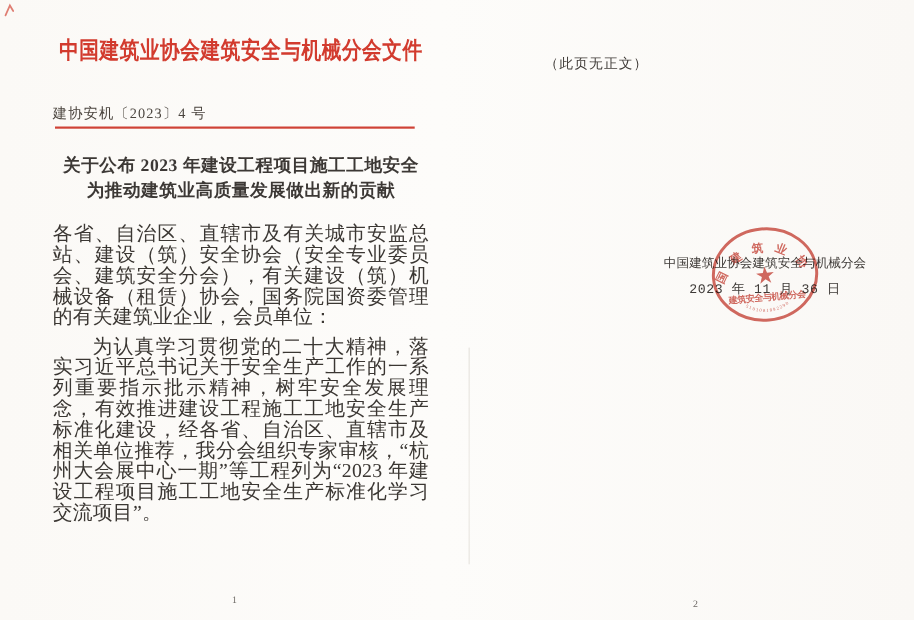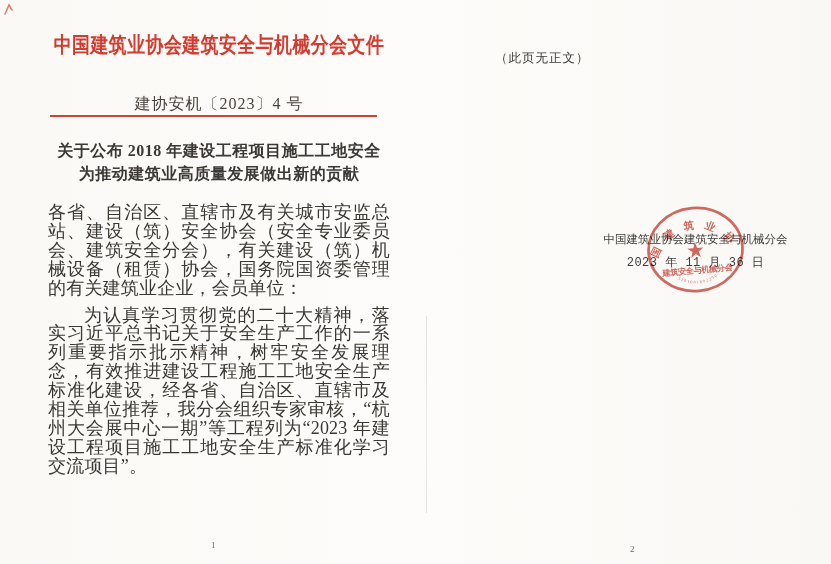--- a/index.html
+++ b/index.html
@@ -18,22 +18,22 @@
     left: 48px; top: 33px; width: 342px;
     text-align: center;
     color: #d23b2e;
     font-weight: 700;
     font-size: 17.5px;
     white-space: nowrap;
   }
   .red-header .stretch { display: inline-block; transform: scale(1.02, 1.22); transform-origin: center; letter-spacing: 0.5px; }
   .doc-number {
     left: 48px; top: 94px; width: 342px;
-    text-align: center;
-    font-size: 16px; color: #4a443e; letter-spacing: 1px;
+    text-align: left;
+    font-size: 13px; color: #4a443e; letter-spacing: 1px;
   }
   .red-rule {
     left: 50px; top: 115px; width: 327px; height: 2px;
     background: #cf4236;
   }
   .doc-title {
     left: 48px; top: 139px; width: 342px;
     text-align: center;
     font-weight: 700; font-size: 16px; line-height: 23px;
     color: #3c3835; letter-spacing: 0.5px;
@@ -91,21 +91,21 @@
 
   <div class="abs red-header">
     <span class="stretch">中国建筑业协会建筑安全与机械分会文件</span>
   </div>
 
   <div class="abs doc-number">建协安机〔2023〕4 号</div>
 
   <div class="abs red-rule"></div>
 
   <div class="abs doc-title">
-    <div>关于公布 2018 年建设工程项目施工工地安全</div>
+    <div>关于公布 2023 年建设工程项目施工工地安全</div>
     <div>为推动建筑业高质量发展做出新的贡献</div>
   </div>
 
   <div class="abs body-text">
     <p>各省、自治区、直辖市及有关城市安监总站、建设（筑）安全协会（安全专业委员会、建筑安全分会），有关建设（筑）机械设备（租赁）协会，国务院国资委管理的有关建筑业企业，会员单位：</p>
     <p class="indent">为认真学习贯彻党的二十大精神，落实习近平总书记关于安全生产工作的一系列重要指示批示精神，树牢安全发展理念，有效推进建设工程施工工地安全生产标准化建设，经各省、自治区、直辖市及相关单位推荐，我分会组织专家审核，“杭州大会展中心一期”等工程列为“2023 年建设工程项目施工工地安全生产标准化学习交流项目”。</p>
   </div>
 
   <div class="abs pagenum p1">1</div>
 

